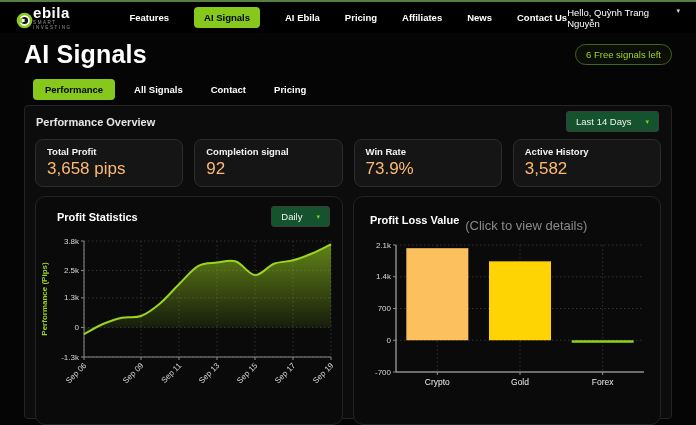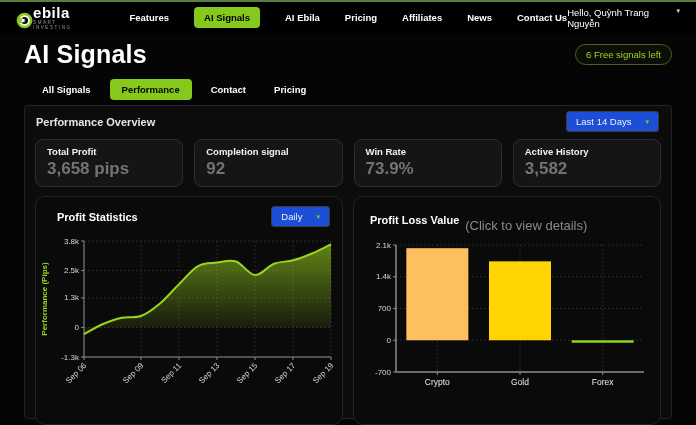--- a/index.html
+++ b/index.html
@@ -22,27 +22,27 @@
   .title-row h1 { font-size:25px; font-weight:bold; letter-spacing:.2px; }
   .badge { font-size:9.5px; color:#9fd42a; border:1px solid #46631f; border-radius:14px; padding:4px 10px; background:rgba(130,190,30,.05); white-space:nowrap; }
 
   .tabs { display:flex; align-items:center; gap:10px; padding:9px 24px 0 33px; height:31px; }
   .tab { font-size:9.5px; font-weight:bold; color:#fff; padding:5px 9px; cursor:pointer; border-radius:4px; }
   .tab.active { background:#86c81c; color:#000; padding:5px 12px; }
 
   .section { margin:5px 24px 0; height:314px; background:#0c0c0c; border:1px solid #242424; border-radius:4px; }
   .ov-head { display:flex; align-items:center; justify-content:space-between; padding:5px 12px 4px 11px; }
   .ov-head h2 { font-size:11px; font-weight:bold; color:#e6e6e6; }
-  .select { display:flex; align-items:center; gap:14px; background:#1d4ed8; border:1px solid #3c3c3c; border-radius:3px; padding:4px 9px; font-size:9.5px; color:#f0f0f0; cursor:pointer; white-space:nowrap; }
+  .select { display:flex; align-items:center; gap:14px; background:#14532d; border:1px solid #3c3c3c; border-radius:3px; padding:4px 9px; font-size:9.5px; color:#f0f0f0; cursor:pointer; white-space:nowrap; }
   .sel-caret { color:#86c81c; font-size:7px; }
 
   .stats { display:flex; gap:11px; margin:3px 10px 0; }
   .card { flex:1; background:#151515; border:1px solid #2d2d2d; border-radius:8px; padding:6px 11px 7px; }
   .card-label { font-size:9.5px; font-weight:bold; color:#f2f2f2; }
-  .card-value { font-size:17px; font-weight:bold; color:#737373; margin-top:2px; }
+  .card-value { font-size:17px; font-weight:normal; color:#fdba74; margin-top:2px; }
 
   .charts-row { display:flex; gap:10px; margin:9px 10px 0; }
   .panel { flex:1; height:229px; background:#0a0a0a; border:1px solid #232323; border-radius:10px; overflow:hidden; }
   .panel-head { display:flex; align-items:center; padding:9px 12px 0 21px; }
   .panel-head.spread { justify-content:space-between; }
   .panel-head h3 { font-size:11px; font-weight:bold; color:#fff; }
   .panel-head .hint { font-size:13px; color:#8a8a8a; margin-left:6px; margin-top:12px; }
   .panel-head.right { padding-left:16px; }
   .chart-host { margin:2px 0 0 2px; cursor:pointer; }
   svg text { font-family:"Liberation Sans", sans-serif; }
@@ -80,22 +80,22 @@
       <span class="caret">▾</span>
     </div>
   </header>
 
   <div class="title-row">
     <h1>AI Signals</h1>
     <span class="badge">6 Free signals left</span>
   </div>
 
   <div class="tabs" id="tabs">
+      <a class="tab active">Performance</a>
       <a class="tab">All Signals</a>
-      <a class="tab active">Performance</a>
       <a class="tab">Contact</a>
       <a class="tab">Pricing</a>
     </div>
 
   <section class="section">
     <div class="ov-head">
       <h2>Performance Overview</h2>
       <div class="select">
         <span>Last 14 Days</span>
         <span class="sel-caret">▾</span>

